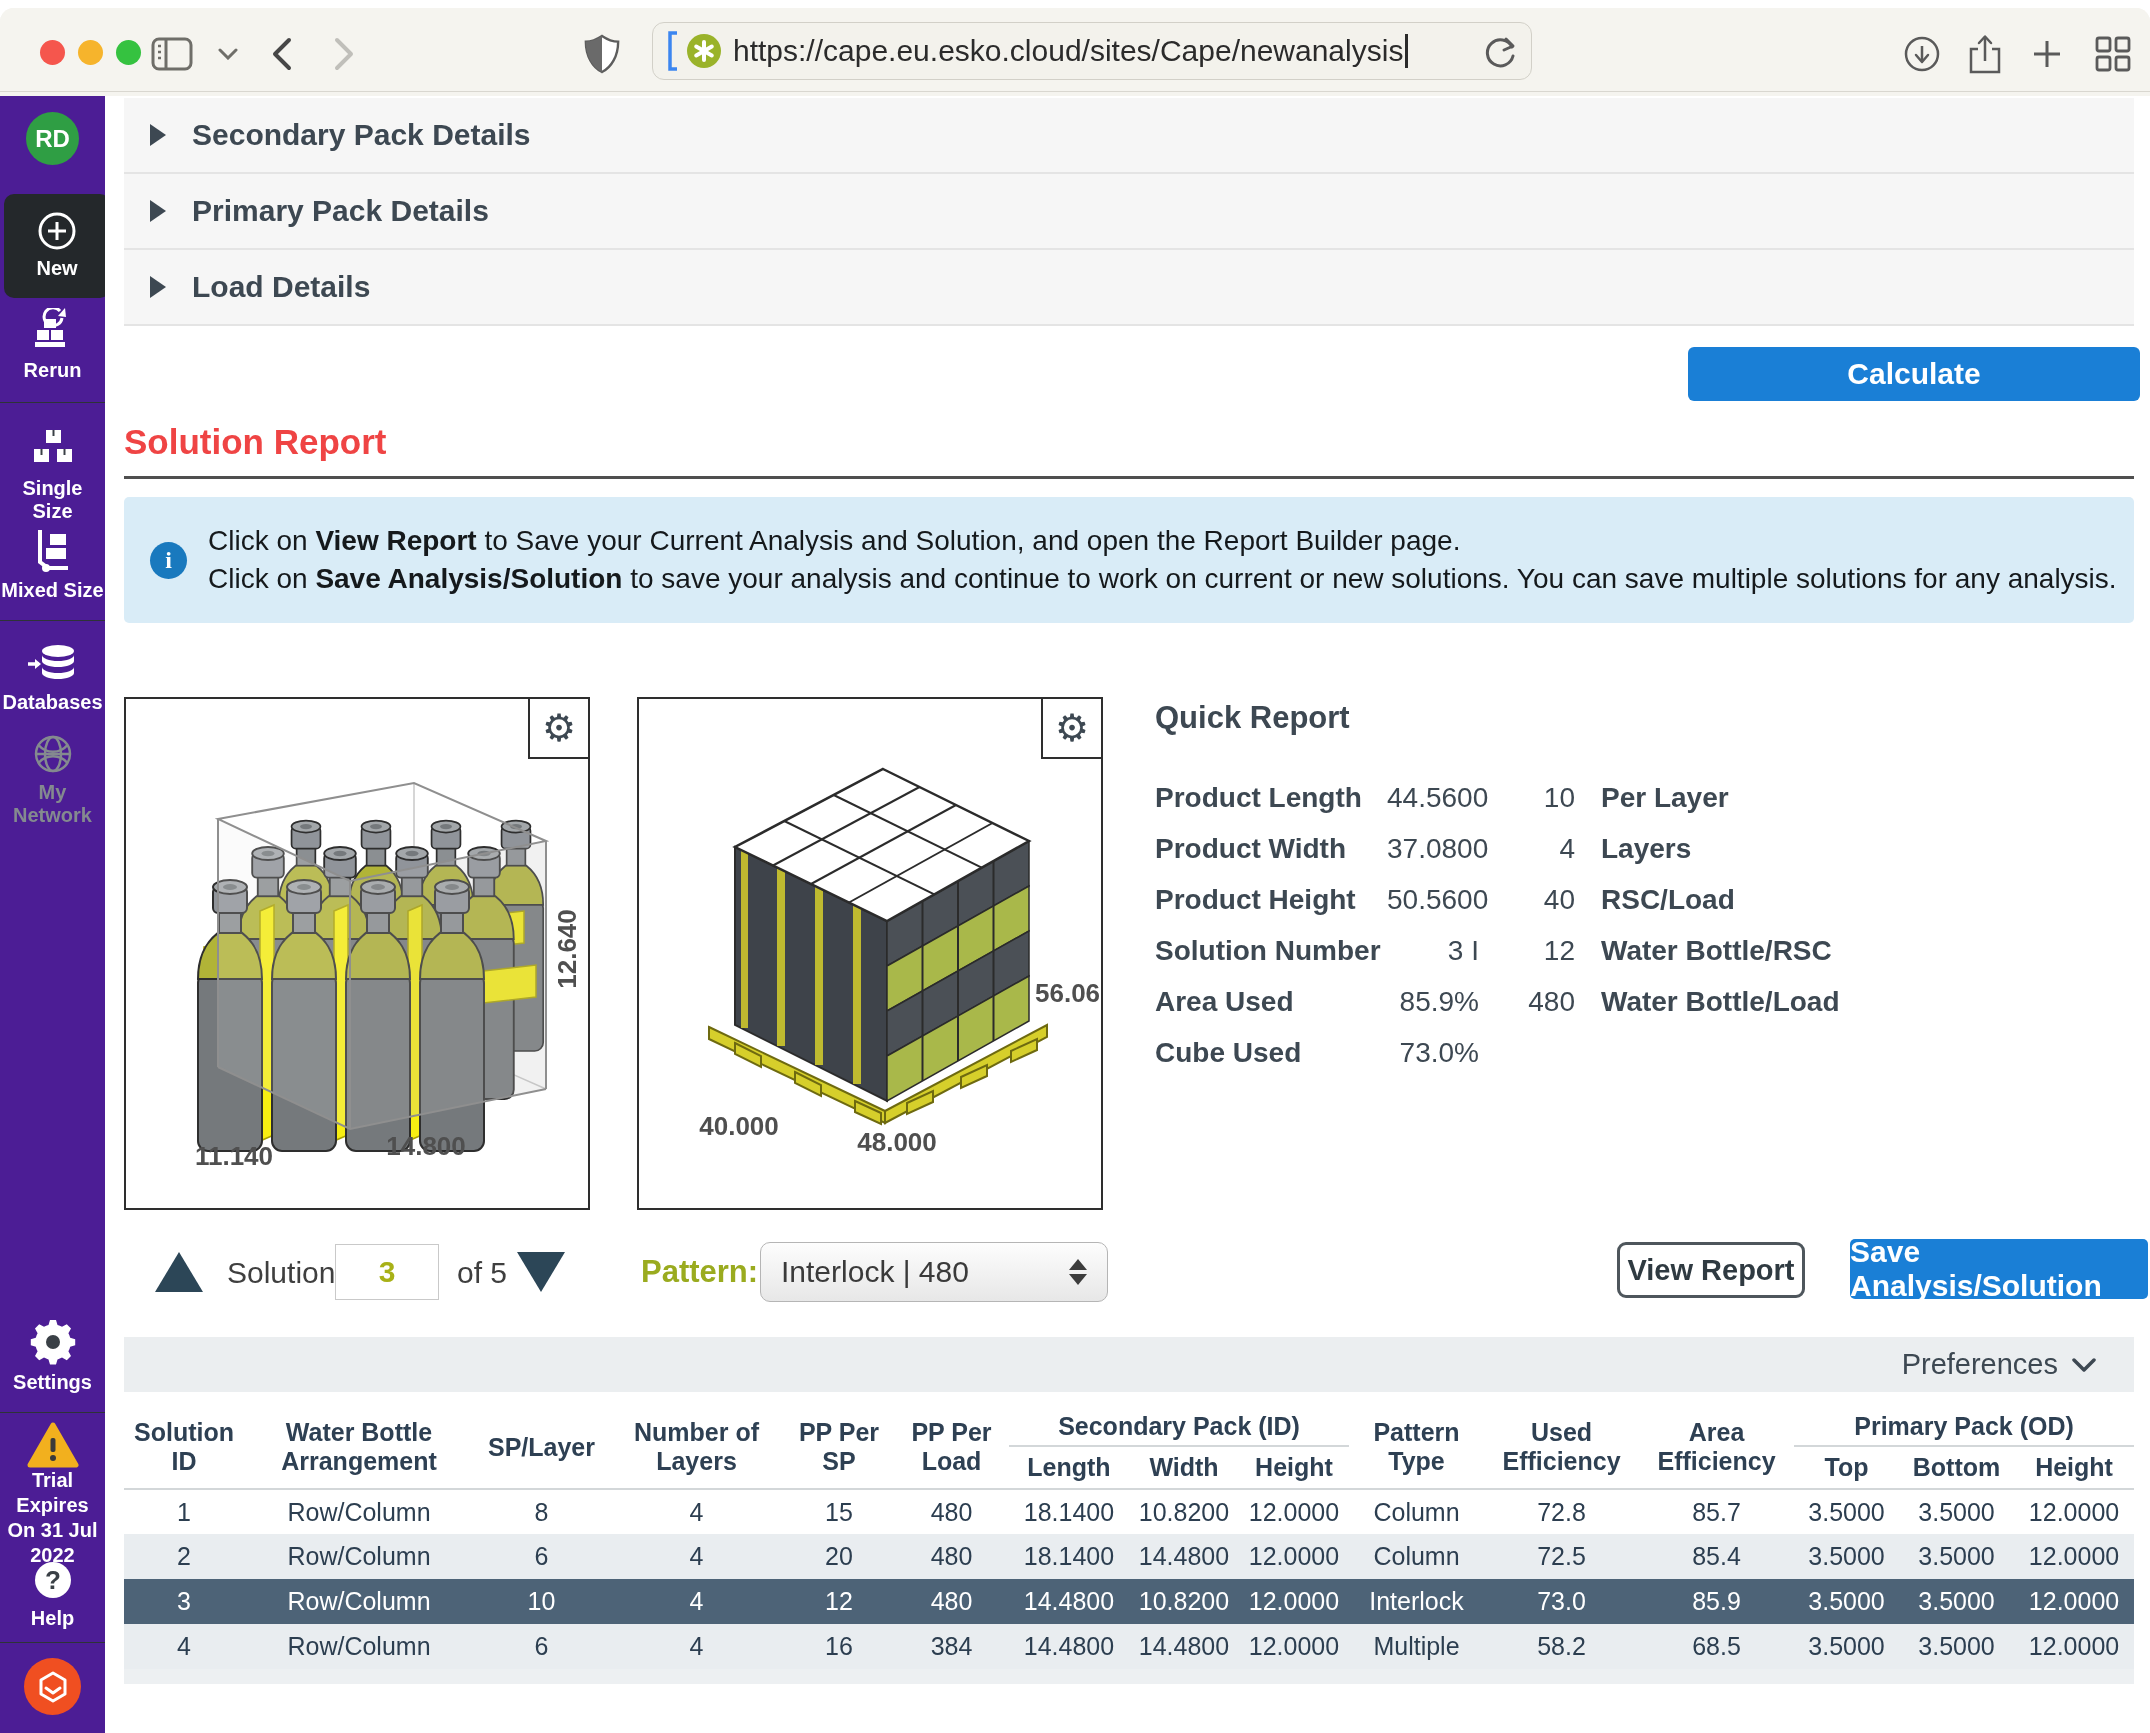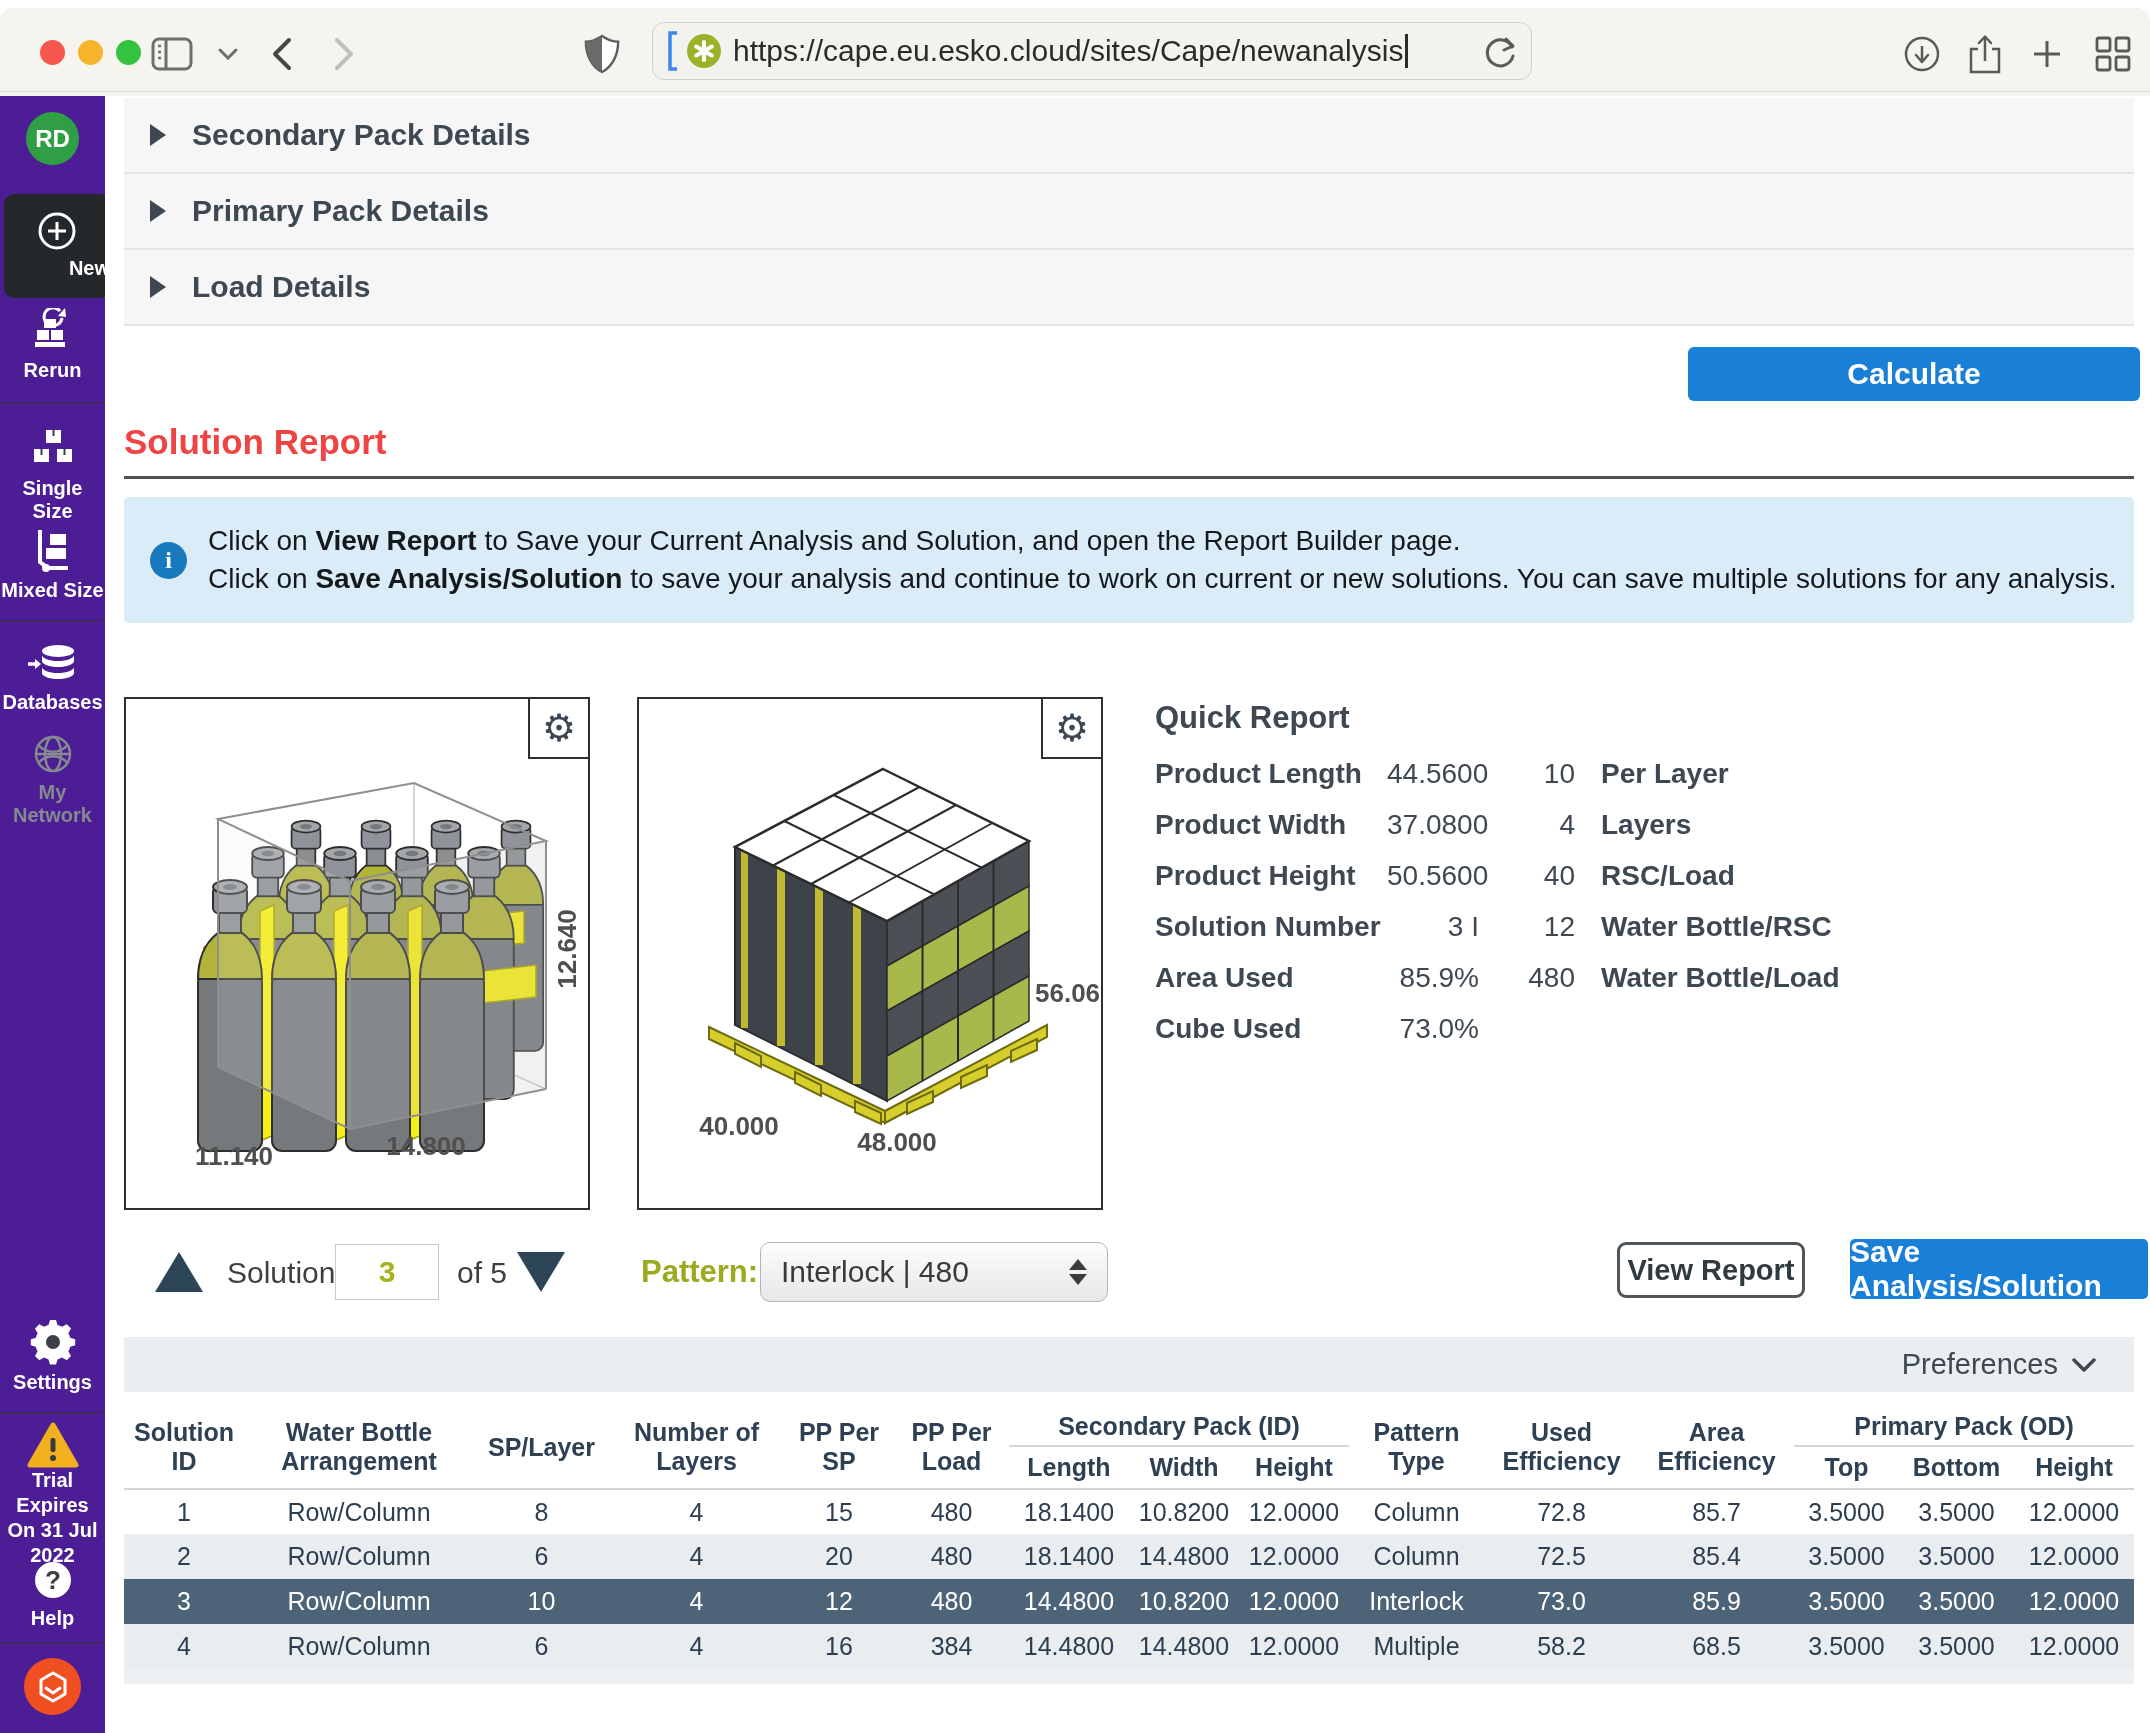--- a/index.html
+++ b/index.html
@@ -24,21 +24,21 @@
   .caret { display:inline-block; width:3px; height:34px; background:#2b2b2b; margin-left:2px; vertical-align:middle; }
   .favicon { width:34px; height:34px; border-radius:50%; background:#9ab32a; display:flex; align-items:center; justify-content:center; flex:0 0 auto; }
   .reload { margin-left:auto; }
 
   
   .sidebar { position:absolute; top:88px; left:0; width:105px; bottom:0; background:#4c1d95; }
   .sb-item { position:absolute; left:0; width:105px; text-align:center; color:#fff; }
   .sb-label { font-size:20px; font-weight:700; color:#fff; margin-top:5px; }
   .sb-sep { position:absolute; left:0; width:105px; border-top:1px solid #2e3337; }
   .avatar { position:absolute; left:26px; top:16px; width:53px; height:53px; border-radius:50%; background:#2f9e44; color:#fff; font-weight:700; font-size:24px; display:flex; align-items:center; justify-content:center; }
-  .sb-new { top:98px; height:104px; left:4px; width:106px; background:#24282b; border-radius:10px; padding-top:16px;text-align:right; }
+  .sb-new { top:98px; height:104px; left:4px; width:106px; background:#24282b; border-radius:10px; padding-top:16px; }
   .sb-icon { display:flex; justify-content:center; }
   .dim { color:#848a8f; }
   .dim .sb-label { color:#848a8f; }
   .trial-line { font-size:20px; font-weight:600; line-height:25px; color:#fff; }
   .orange-btn { position:absolute; left:24px; width:57px; height:57px; border-radius:50%; background:#f04f21; display:flex; align-items:center; justify-content:center; }
 
   
   .main { position:absolute; top:88px; left:105px; right:0; bottom:0; background:#ffffff; }
 
   .sections { position:absolute; left:19px; right:16px; top:2px; }
@@ -55,21 +55,21 @@
   .banner-icon { position:absolute; left:26px; top:45px; width:37px; height:37px; border-radius:50%; background:#1979be; color:#fff; font-size:24px; font-weight:700; display:flex; align-items:center; justify-content:center; font-family:"Liberation Serif", serif; }
   .banner-text { position:absolute; left:84px; top:25px; font-size:28px; line-height:38px; color:#15191c; }
   .banner-text b { font-weight:700; }
 
   .panel { position:absolute; top:601px; width:466px; height:513px; background:#fff; border:2px solid #2e2e2e; }
   .panel-1 { left:19px; }
   .panel-2 { left:532px; }
   .gear-box { position:absolute; top:0; right:0; width:60px; height:60px; border-left:2px solid #2e2e2e; border-bottom:2px solid #2e2e2e; display:flex; align-items:center; justify-content:center; font-size:38px; color:#3d4852; background:#fff; z-index:2; }
 
   .quick-report { position:absolute; left:1050px; top:604px; }
-  .qr-title { font-size:31px; font-weight:700; color:#3d4852; margin-bottom:12px; }
+  .qr-title { font-size:31px; font-weight:700; color:#3d4852; margin-bottom:36px; }
   .qr-row { display:flex; align-items:center; height:51px; font-size:28px; color:#3d4852; }
   .qr-l { width:232px; font-weight:700; }
   .qr-v { width:92px; text-align:right; }
   .qr-rv { width:96px; text-align:right; }
   .qr-rl { margin-left:26px; font-weight:700; }
 
   
   .tri-up { position:absolute; left:50px; top:1156px; width:0; height:0; border-left:24px solid transparent; border-right:24px solid transparent; border-bottom:40px solid #2c4657; }
   .tri-down { position:absolute; left:412px; top:1156px; width:0; height:0; border-left:24px solid transparent; border-right:24px solid transparent; border-top:40px solid #2c4657; }
   .sol-label { position:absolute; left:122px; top:1160px; font-size:30px; color:#3f3f3f; }

